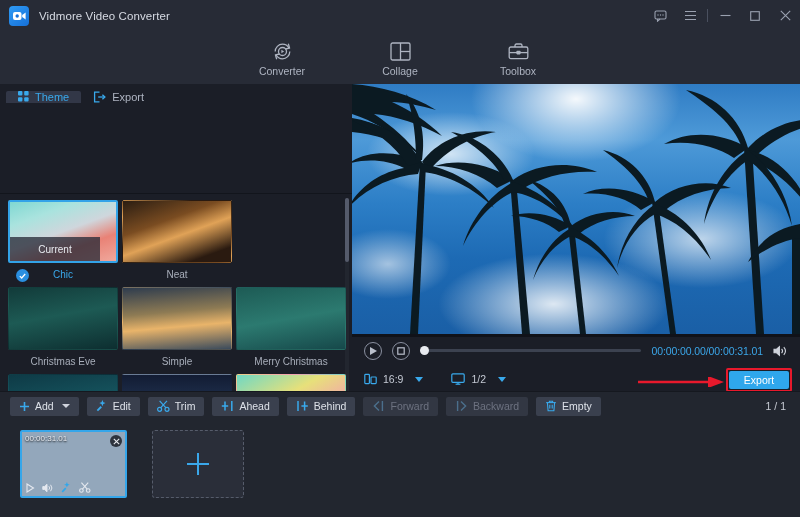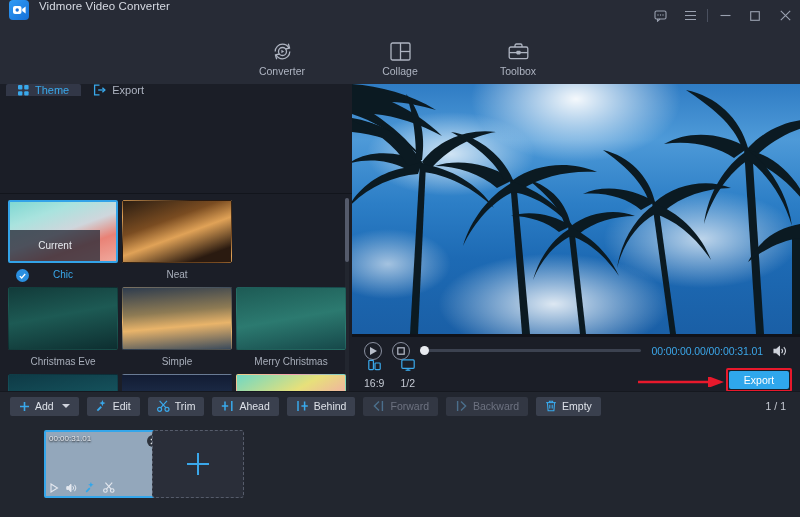--- a/index.html
+++ b/index.html
@@ -9,21 +9,21 @@
     background:#1b1e27;
     color:#cfd3dc;
     font-size:11px;
     -webkit-font-smoothing:antialiased;
   }
   .app{ position:relative; width:800px; height:517px; background:#1b1e27; }
 
   
   .titlebar{
     position:absolute; left:0; top:0; width:800px; height:31px;
-    background:#272b36; display:flex; 
+    background:#272b36; display:flex; align-items:center;
   }
   .logo{
     width:20px;height:20px;margin-left:9px;border-radius:4px;
     background:linear-gradient(140deg,#2f9bf5,#1670d8);
     display:flex;align-items:center;justify-content:center;
   }
   .logo svg{display:block;}
   .app-title{ margin-left:10px; font-size:11.5px; color:#d6dae3; letter-spacing:.1px;}
   .win-btns{ position:absolute; right:0; top:0; height:31px; display:flex; align-items:center; }
   .wb{ width:30px;height:31px;display:flex;align-items:center;justify-content:center;color:#9aa1b0; }
@@ -45,21 +45,21 @@
   .nav-item.active .nlabel{ color:#29a3e8; }
   .nav-underline{
     position:absolute; left:0; bottom:0; height:2px; width:100%; background:#29a3e8;
   }
 
   
   .left{
     position:absolute; left:0; top:84px; width:352px; height:307px; background:#1b1e27;
   }
   .subtabs{
-    height:25px; display:flex; align-items:flex-start; background:#1b1e27; padding-left:6px;
+    height:25px; display:flex; align-items:center; background:#1b1e27; padding-left:6px;
   }
   .subtab{
     display:flex;align-items:center;gap:6px;padding:0 12px;color:#aeb4c1;cursor:pointer;font-size:11px;
   }
   .subtab.active{ background:#323747; color:#39a9ec; border-radius:2px 2px 0 0;}
   .subtab .sicon{display:flex;align-items:center;color:#39a9ec;}
   .sub-sep{ position:absolute; left:0; top:109px; width:352px; height:1px; background:#12151c; }
 
   .themegrid{
     position:absolute; left:0; top:110px; width:352px; height:281px;
@@ -68,21 +68,21 @@
   .trow{ display:flex; padding:0 0 0 8px; }
   .tcard{ width:110px; margin-right:4px; margin-top:6px; cursor:pointer; }
   .tthumb{
     width:110px;height:63px;border-radius:2px;position:relative;overflow:hidden;
     border:1px solid transparent;
   }
   .tcard.selected .tthumb{ border:2px solid #33a3e8; }
   .tlabel{ text-align:center;font-size:10px;color:#a8aeba;margin-top:5px;height:13px;line-height:13px; }
   .tcard.selected .tlabel{ color:#39a9ec; }
   .current-badge{
-    position:absolute;left:0;right:16px;bottom:0;height:31px;background:rgba(40,44,56,.78);
+    position:absolute;left:0;right:16px;bottom:0;height:24px;background:rgba(40,44,56,.78);
     color:#e8ebf0;font-size:10px;display:flex;align-items:center;justify-content:center;
   }
   .check{
     position:absolute;left:8px;bottom:-1px;width:13px;height:13px;border-radius:50%;
     background:#2a8fe0;display:flex;align-items:center;justify-content:center;color:#fff;font-size:8px;
   }
   .labelwrap{position:relative;}
   .scrollbar{
     position:absolute; right:3px; top:4px; width:4px; height:64px;
     background:#555b6b; border-radius:2px;
@@ -126,21 +126,21 @@
   }
   .pbtn{width:18px;height:18px;border-radius:50%;border:1px solid #8a90a0;display:flex;
         align-items:center;justify-content:center;color:#b9bfcb;cursor:pointer;margin-right:10px;}
   .track{position:relative;flex:1;height:3px;background:#3c4250;border-radius:2px;margin:0 10px 0 2px;}
   .knob{position:absolute;left:-2px;top:-3px;width:9px;height:9px;border-radius:50%;background:#e8ebf0;cursor:pointer;}
   .time{color:#3ba6e8;font-size:10.5px;letter-spacing:-.1px;white-space:nowrap;}
   .volume{margin-left:10px;color:#cfd3dc;display:flex;align-items:center;cursor:pointer;}
   .optbar{
     position:absolute;left:0;top:283px;width:448px;height:24px;display:flex;align-items:center;padding:0 12px;
   }
-  .opt{display:flex;align-items:center;gap:6px;color:#c5cad4;font-size:10.5px;cursor:pointer;flex-direction:column;}
+  .opt{display:flex;align-items:center;gap:6px;color:#c5cad4;font-size:10.5px;cursor:pointer;}
   .opt .oi{color:#39a9ec;display:flex;align-items:center;}
   .caret{width:0;height:0;border-left:4px solid transparent;border-right:4px solid transparent;
          border-top:5px solid #39a9ec;margin-left:6px;cursor:pointer;}
   .exportwrap{position:absolute;right:8px;top:1px;}
   .export-outline{ border:2px solid #e8192c; padding:1px; border-radius:2px; }
   .export-btn{
     width:60px;height:18px;background:#2fa7ec;color:#fff;border:none;border-radius:2px;
     font-size:10.5px;cursor:pointer;font-family:"Liberation Sans",sans-serif;
   }
   .arrow{position:absolute;right:76px;top:10px;width:86px;height:10px;}
@@ -157,22 +157,22 @@
   .tb .ti{color:#39a9ec;display:flex;align-items:center;}
   .tb.disabled{color:#6d7280;background:#32374３;background:#323743;cursor:default;}
   .tb.disabled .ti{color:#4b6f8c;}
   .tb .dcaret{width:0;height:0;border-left:4px solid transparent;border-right:4px solid transparent;
               border-top:4px solid #cfd3dc;margin-left:3px;}
   .pagecount{position:absolute;right:14px;color:#c8ccd5;font-size:10.5px;}
 
   
   .timeline{ position:absolute;left:0;top:420px;width:800px;height:97px;background:#22262f; }
   .clip{
-    position:absolute;left:20px;top:10px;width:120px;height:68px;border:2px solid #35a6ea;
-    border-radius:2px;overflow:hidden;margin-left:24px;
+    position:absolute;left:20px;top:10px;width:107px;height:68px;border:2px solid #35a6ea;
+    border-radius:2px;overflow:hidden;
   }
   .clipart{position:absolute;inset:0;overflow:hidden;background:#0e1420;}
   .clip-sky{
     position:absolute;inset:0;
     background:
       radial-gradient(ellipse 60px 35px at 45% 20%, rgba(255,255,255,.85), rgba(255,255,255,0) 70%),
       radial-gradient(ellipse 50px 30px at 80% 70%, rgba(255,255,255,.6), rgba(255,255,255,0) 70%),
       linear-gradient(180deg,#8fa3b8 0%, #b4c4d4 35%, #7f95ab 70%, #5c7governance 100%);
     background-color:#93a7bb;
   }
@@ -464,21 +464,21 @@
       <div class="opt">
         <span class="oi">
           <svg width="13" height="12" viewBox="0 0 13 12" fill="none" stroke="currentColor" stroke-width="1.2">
               <rect x="0.8" y="1.4" width="4.6" height="9.2" rx=".8"></rect>
               <rect x="7" y="4" width="5.2" height="6.6" rx=".8"></rect>
             </svg>
         </span>
         <span>16:9</span>
         <span class="caret"></span>
       </div>
-      <div class="opt" style="margin-left:16px;">
+      <div class="opt" style="margin-left:28px;">
         <span class="oi">
           <svg width="14" height="12" viewBox="0 0 14 12" fill="none" stroke="currentColor" stroke-width="1.2">
               <rect x="0.8" y="0.9" width="12.4" height="8.4" rx="1"></rect>
               <path d="M4.6 11.2h4.8"></path>
               <path d="M7 9.3v1.9"></path>
             </svg>
         </span>
         <span>1/2</span>
         <span class="caret"></span>
       </div>

